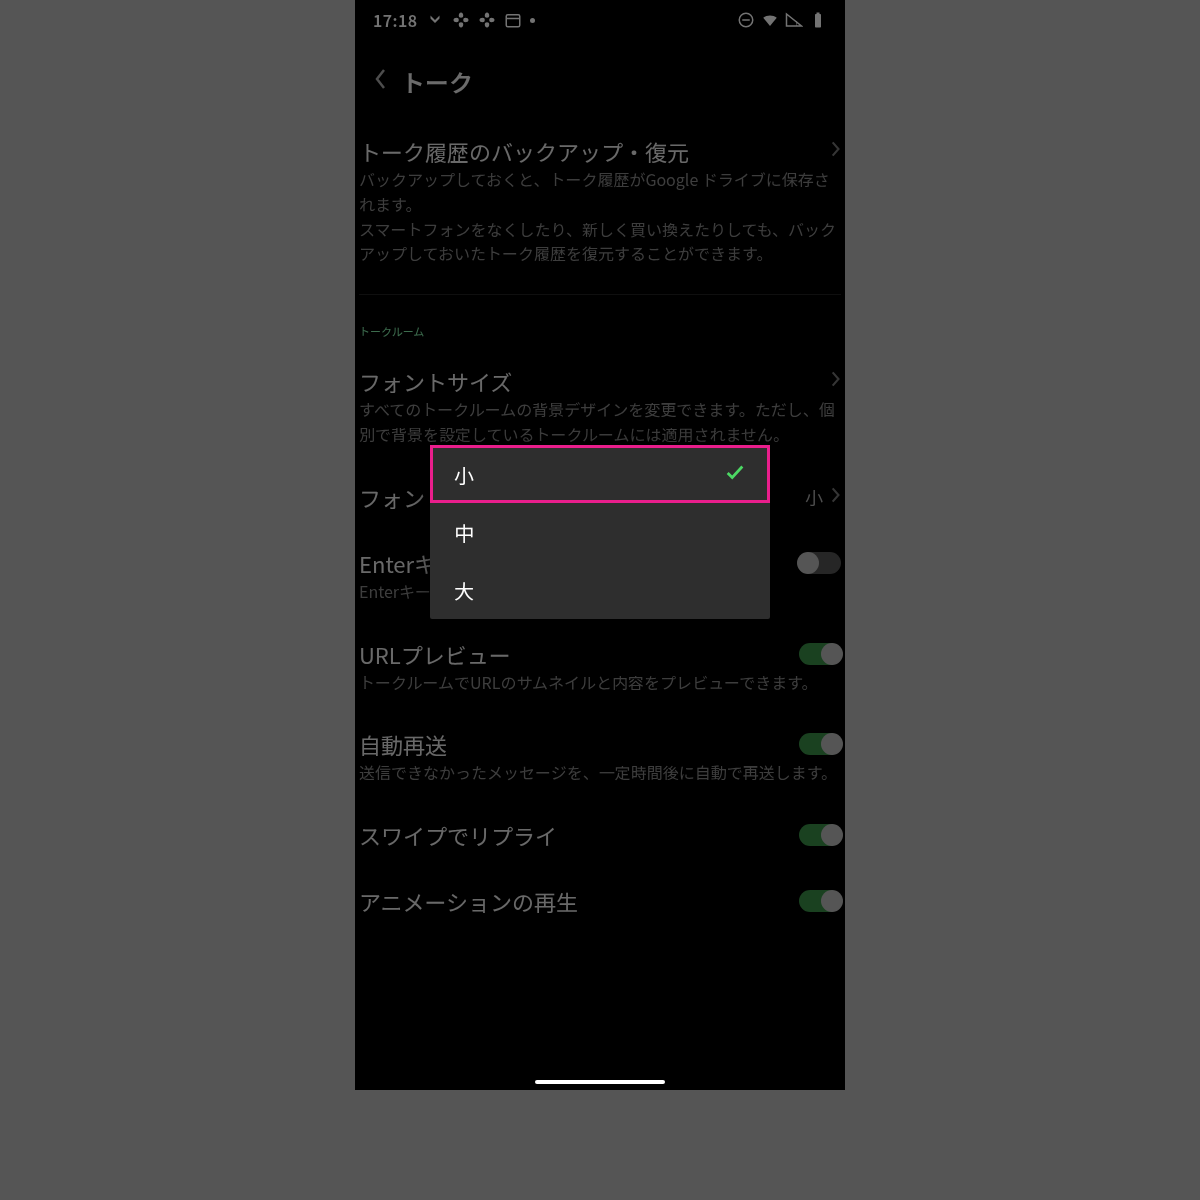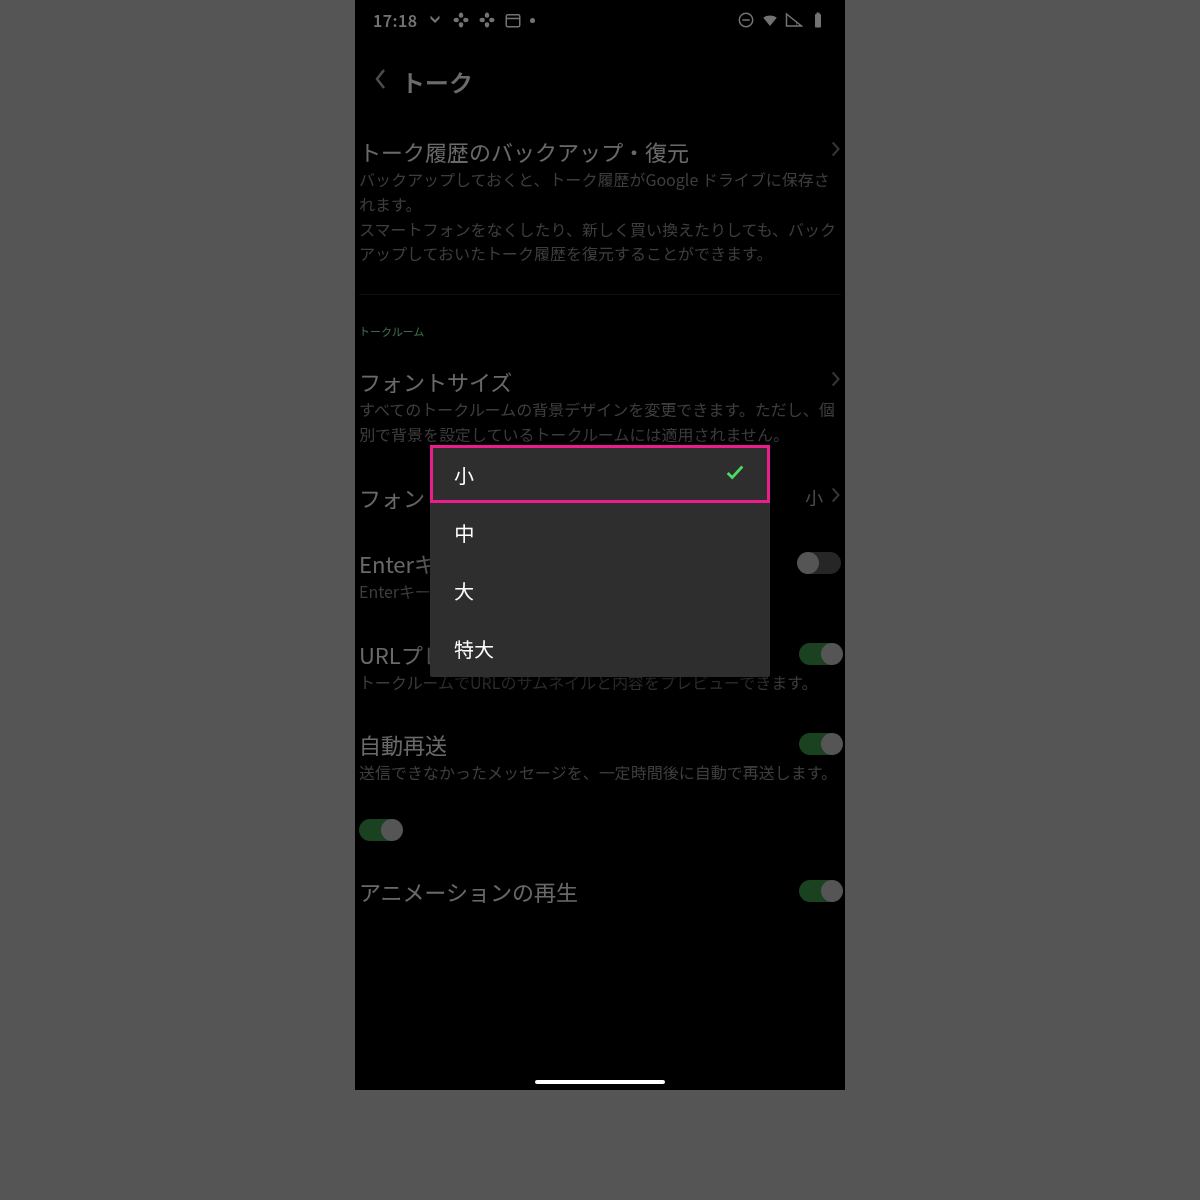--- a/index.html
+++ b/index.html
@@ -234,20 +234,21 @@
         <div class="title">自動再送</div>
         <div class="toggle on">
             <div class="knob"></div>
           </div>
       </div>
       <div class="desc">送信できなかったメッセージを、一定時間後に自動で再送します。</div>
     </div>
 
     <div class="setting-item">
       <div class="row">
+        <div class="title">スワイプでリプライ</div>
         <div class="toggle on">
             <div class="knob"></div>
           </div>
       </div>
     </div>
 
     <div class="setting-item">
       <div class="row">
         <div class="title">アニメーションの再生</div>
         <div class="toggle on">
@@ -267,20 +268,17 @@
       <span class="check"><svg viewBox="0 0 24 24">
             <polyline points="4,13 9,18 20,6"></polyline>
           </svg></span>
     </div>
     <div class="popup-item">
       <span>中</span>
     </div>
     <div class="popup-item">
       <span>大</span>
     </div>
-    <div class="popup-item">
-      <span>特大</span>
-    </div>
   </div>
 
   <div class="home-indicator"></div>
 
 </div>
 
 </body></html>

